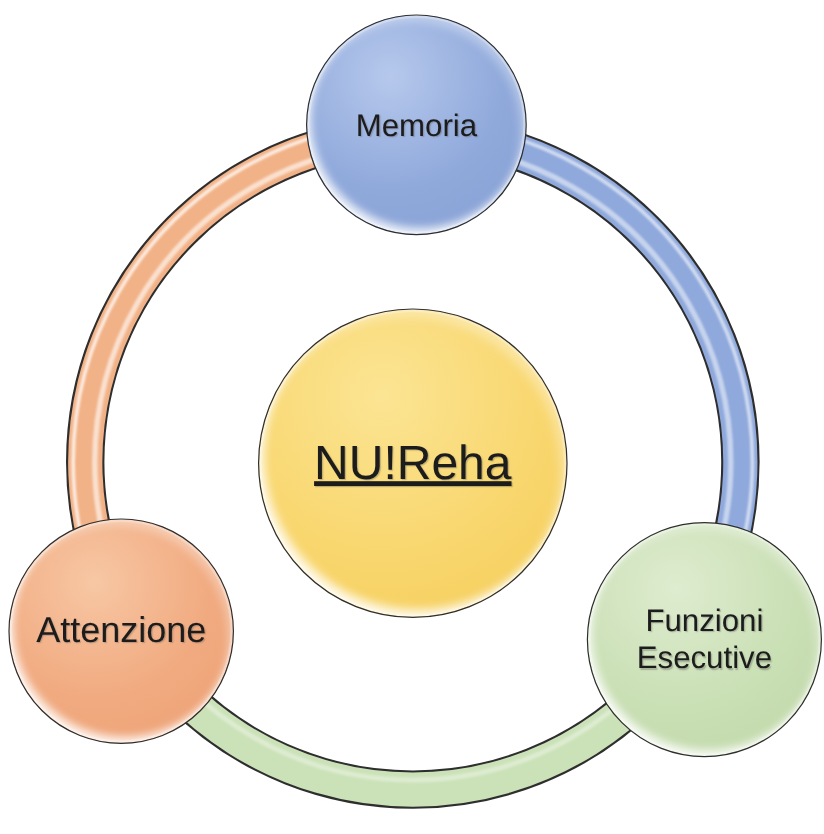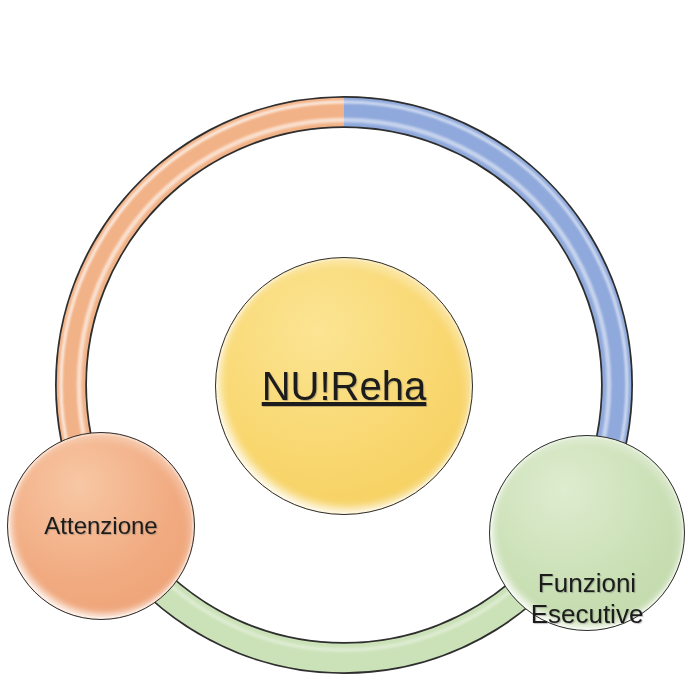--- a/index.html
+++ b/index.html
@@ -52,36 +52,35 @@
     font-size: 40px;
     background: radial-gradient(circle at 40% 28%, #fbe493 0%, #f9d76f 55%, #f4cc57 100%);
     box-shadow: inset 4px -6px 8px rgba(255,255,255,0.85),
                 inset -5px 6px 9px rgba(255,255,255,0.35),
                 inset 0 0 0 2px rgba(255,255,255,0.25);
     text-decoration: underline;
   }
   .node-attenzione {
     left: 7px; top: 432px;
     width: 188px; height: 188px;
-    font-size: 24px;
+    font-size: 30px;
     background: radial-gradient(circle at 38% 28%, #f7c7a4 0%, #f1aa80 55%, #ec9f72 100%);
     box-shadow: inset 3px -5px 7px rgba(255,255,255,0.85),
                 inset -4px 5px 8px rgba(255,255,255,0.35),
                 inset 0 0 0 2px rgba(255,255,255,0.25);
   }
   .node-funzioni {
     left: 489px; top: 435px;
     width: 196px; height: 196px;
     font-size: 26px;
     line-height: 1.2;
     background: radial-gradient(circle at 38% 28%, #deeccf 0%, #c9dfb4 55%, #bfd7a8 100%);
     box-shadow: inset 3px -5px 7px rgba(255,255,255,0.85),
                 inset -4px 5px 8px rgba(255,255,255,0.35),
                 inset 0 0 0 2px rgba(255,255,255,0.25);
-    align-items: flex-end;
   }
   .node-funzioni .label {
     width: 150px;
   }
 </style>
 </head>
 <body>
 
 <div class="canvas">
 
@@ -102,20 +101,23 @@
 
     <g stroke="#ffffff" fill="none" filter="url(#soften)">
       <path d="M 344 102 A 283 283 0 0 0 98.9 526.5" stroke-width="3" opacity="0.75"></path>
       <path d="M 344 120 A 265 265 0 0 0 114.5 517.5" stroke-width="4.5" opacity="0.6"></path>
       <path d="M 344 102 A 283 283 0 0 1 589.1 526.5" stroke-width="3" opacity="0.6"></path>
       <path d="M 344 120 A 265 265 0 0 1 573.5 517.5" stroke-width="4.5" opacity="0.5"></path>
       <path d="M 114.5 517.5 A 265 265 0 0 0 573.5 517.5" stroke-width="4" opacity="0.35"></path>
     </g>
   </svg>
 
+  <div class="node node-memoria">
+    <span class="label">Memoria</span>
+  </div>
 
   <div class="node node-center">
     <span class="label">NU!Reha</span>
   </div>
 
   <div class="node node-attenzione">
     <span class="label">Attenzione</span>
   </div>
 
   <div class="node node-funzioni">

